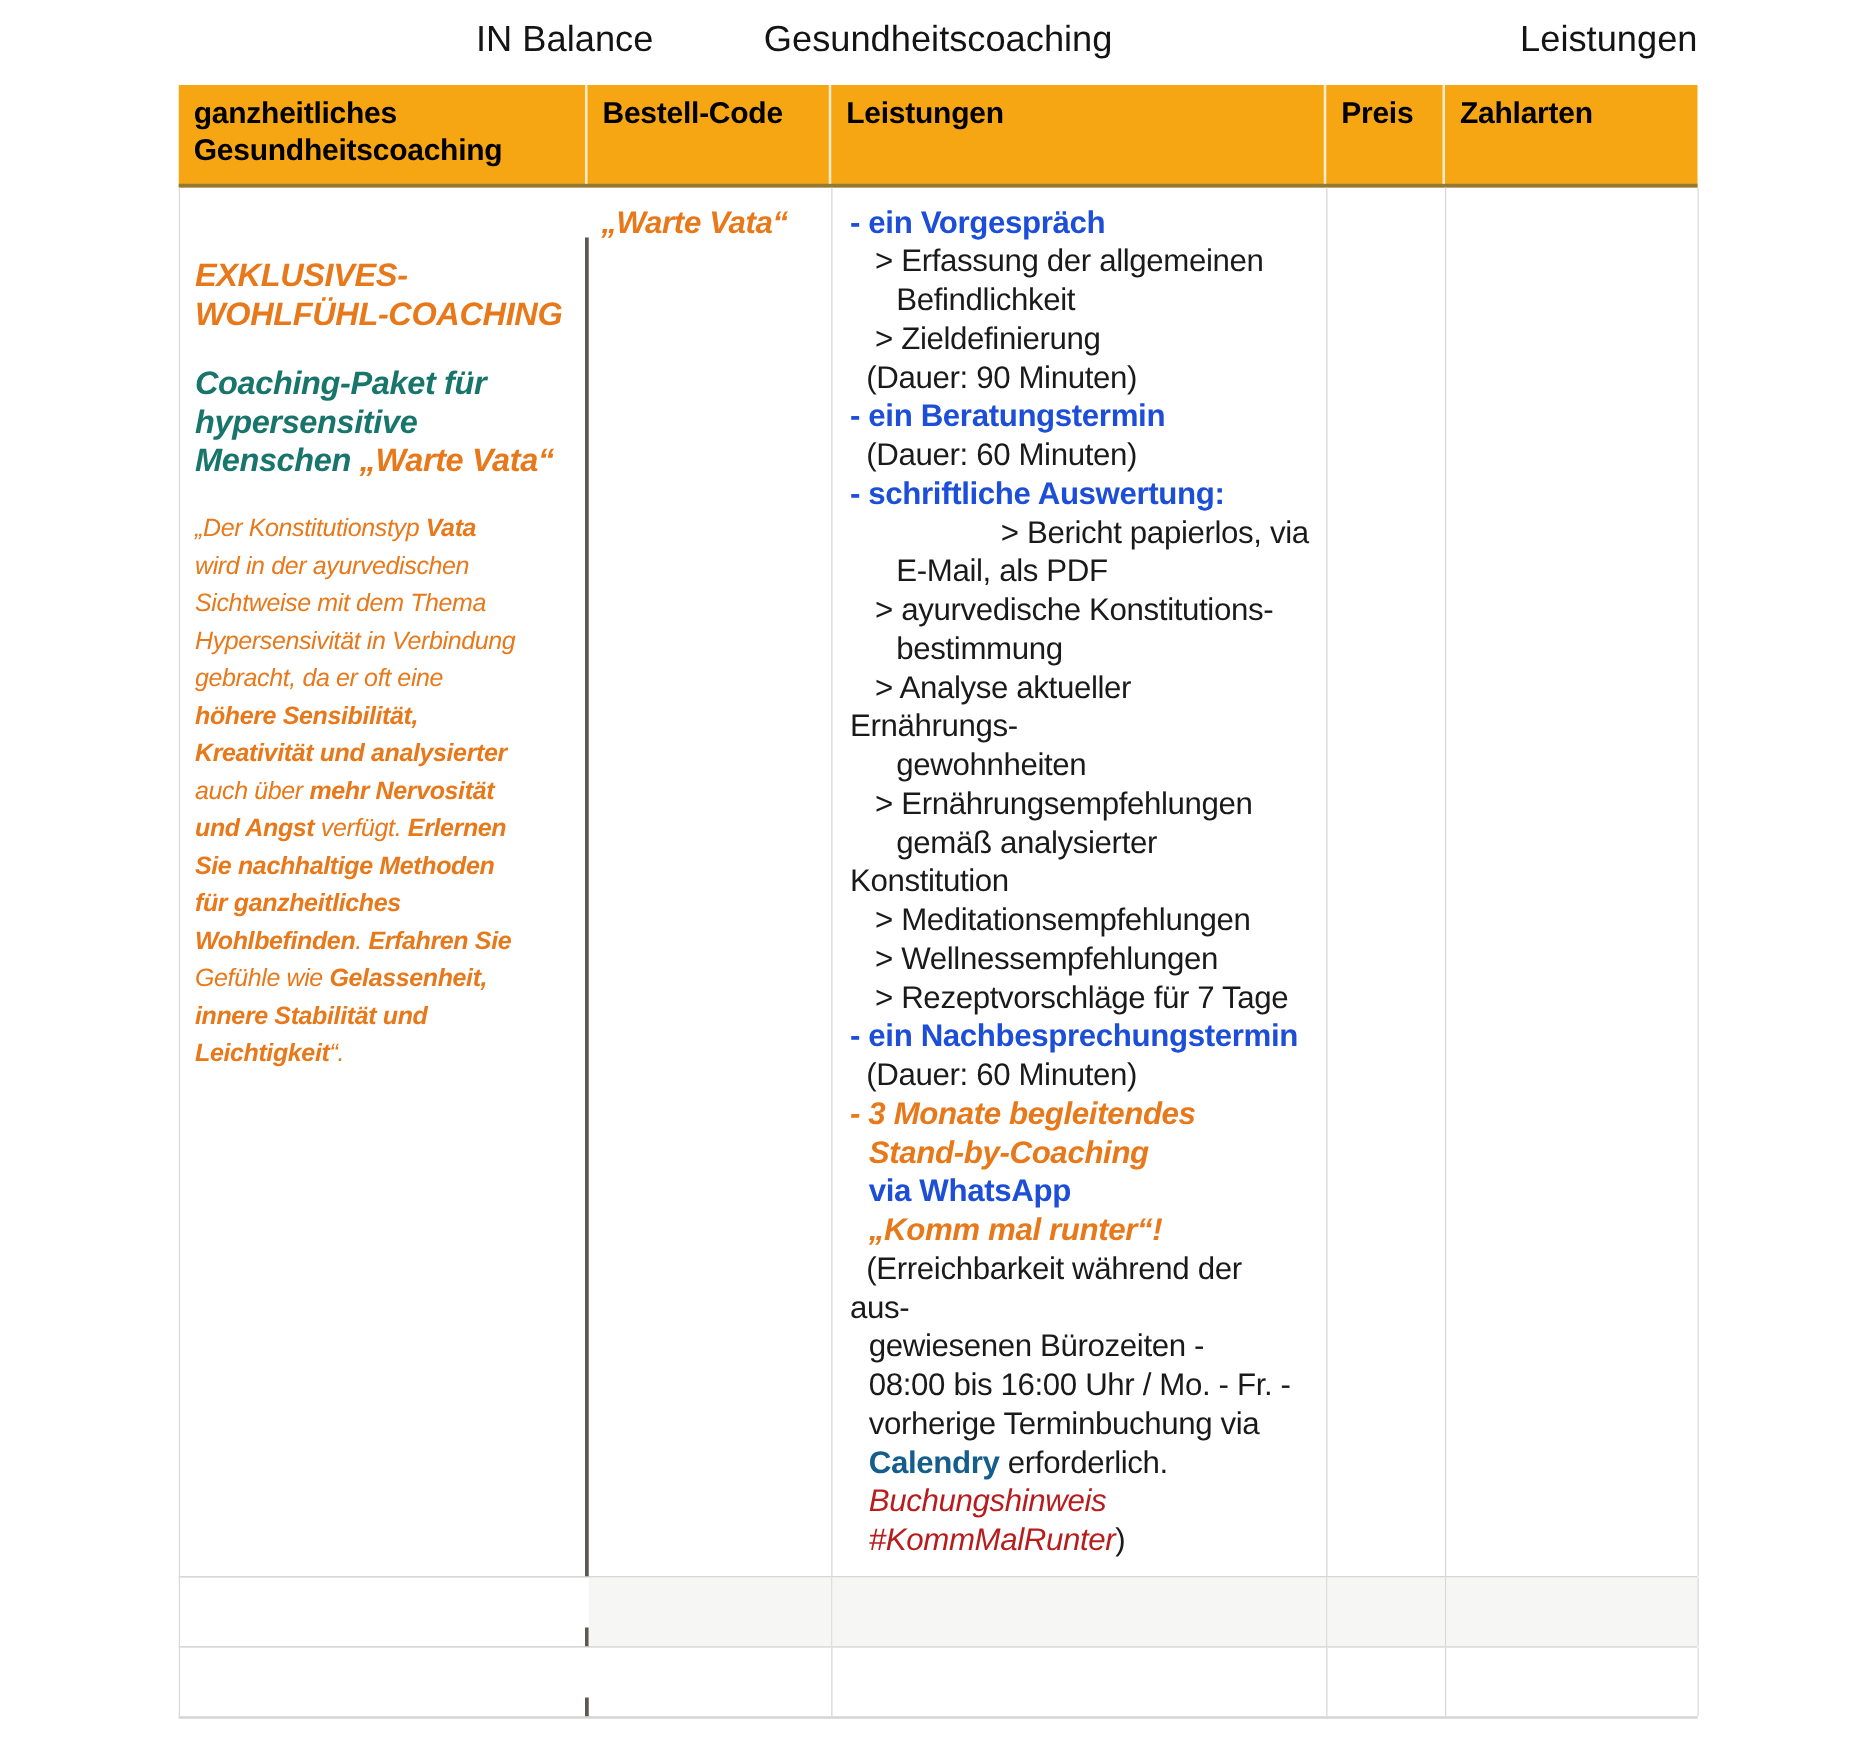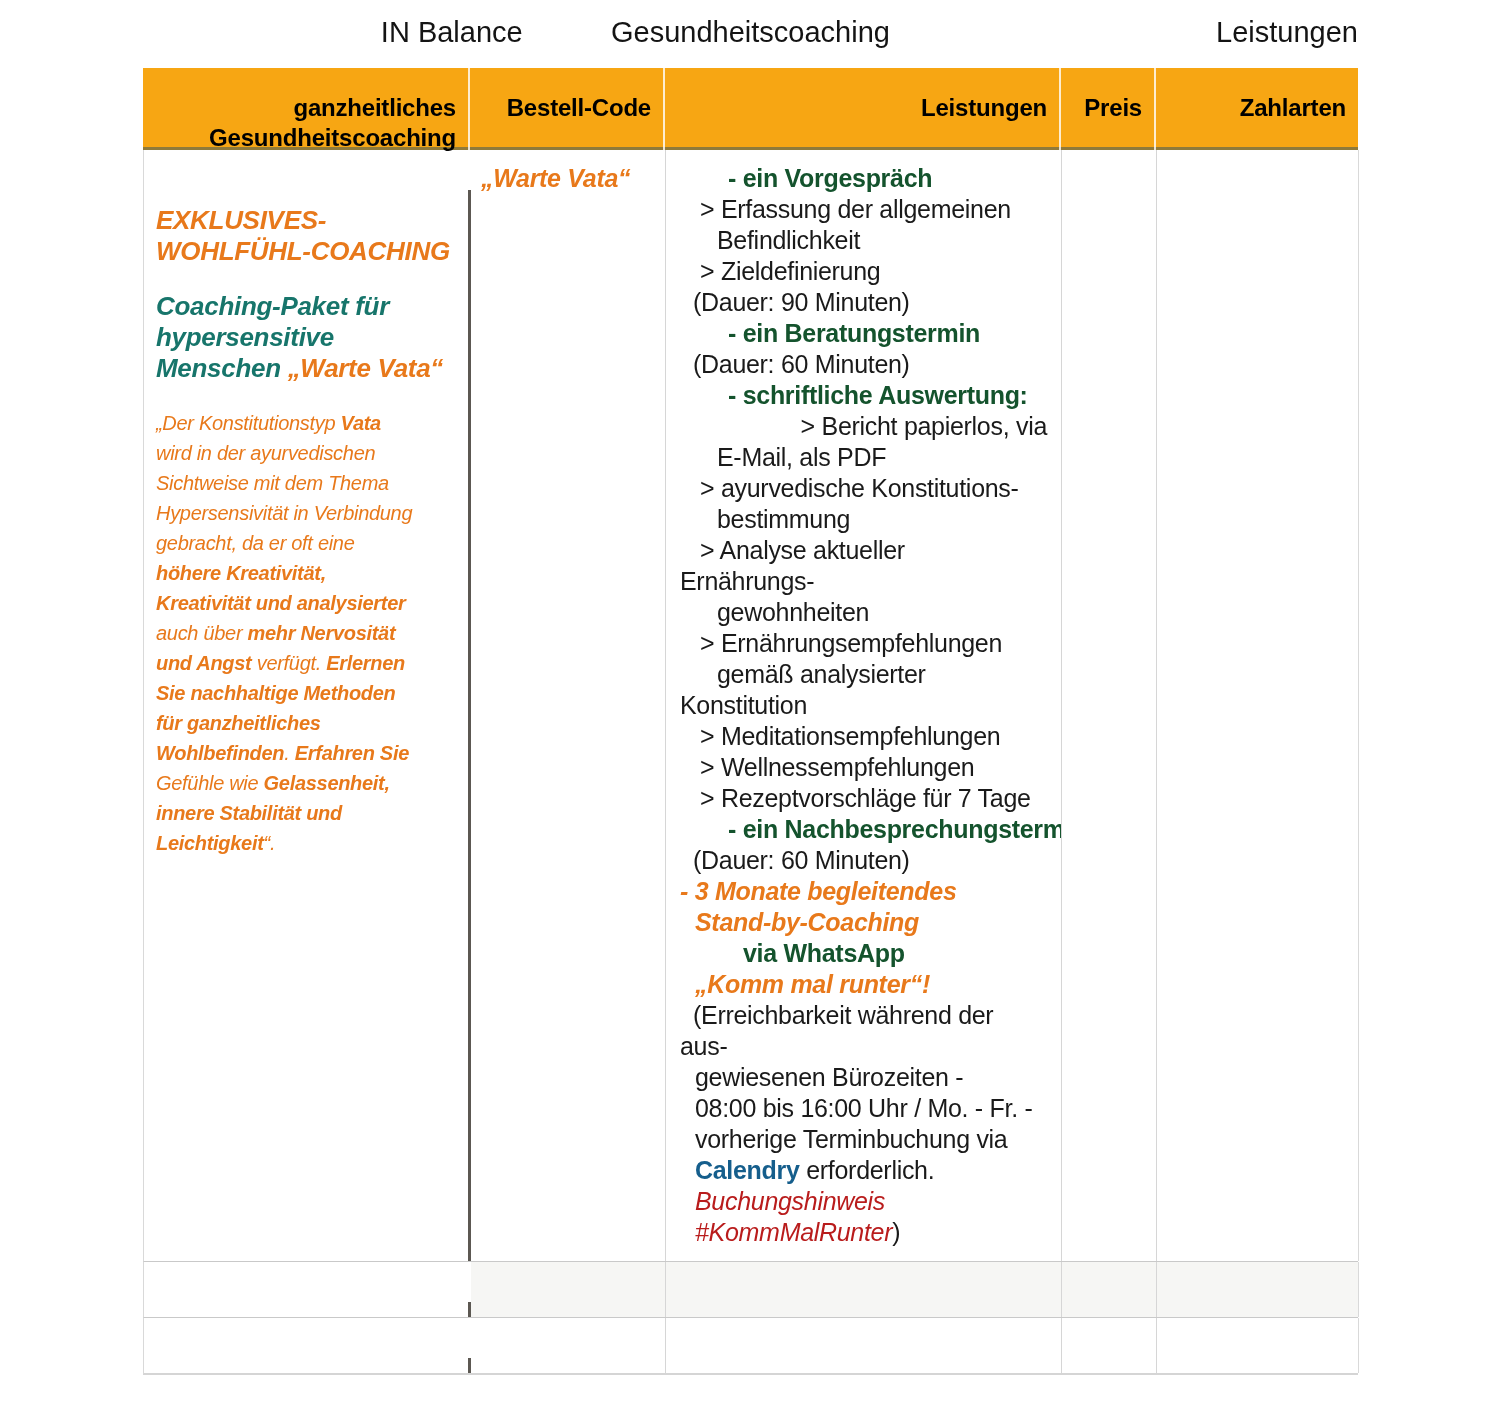--- a/index.html
+++ b/index.html
@@ -16,24 +16,23 @@
   .tb-right{flex:1;text-align:right;}
 
   
   .tbl{width:1215px;}
   .thead,.trow{
     display:grid;grid-template-columns:327px 195px 396px 95px 202px;
     box-sizing:border-box;
   }
   .thead{background:#F7A613;border-bottom:3px solid #8F7A3A;height:82px;}
   .th{
-    box-sizing:border-box;padding:25px 12px 0 12px;font-weight:bold;font-size:24px;
+    box-sizing:border-box;padding:8px 12px 0 12px;font-weight:bold;font-size:24px;
     line-height:30px;color:#000;border-right:2px solid rgba(255,255,255,0.8);
     letter-spacing:-0.2px;
-    text-align:right;
   }
   .th:last-child{border-right:none;}
 
   .trow{border-bottom:1px solid #c9c9c9;border-left:1px solid #d9d9d9;}
   .td{box-sizing:border-box;border-right:1px solid #d6d6d6;overflow:hidden;}
   .td.first{border-right:3px solid #5C5852;margin-top:40px;}
   .trow .td:last-child{border-right:1px solid #d9d9d9;}
   .row-main{height:1112px;}
   .row-2{height:56px;}
   .row-3{height:57px;border-bottom:2px solid #d5d5d5;}
@@ -43,21 +42,21 @@
   .td-c2{padding:13px 10px;font-size:25px;line-height:31px;letter-spacing:-0.3px;}
   .td-c3{padding:13px 14px;font-size:25px;line-height:31px;letter-spacing:-0.3px;}
 
   .c1-title{font-size:26px;line-height:31px;margin-bottom:24px;letter-spacing:-0.3px;}
   .c1-para{font-size:20px;line-height:30px;letter-spacing:-0.3px;}
 
   .line{white-space:nowrap;}
 
   
   .seg-r{color:#1a1a1a;}
-  .seg-b{color:#14532d;font-weight:bold;margin-left:48px;}
+  .seg-b{color:#1d4ed8;font-weight:bold;}
   .seg-obi{color:#E8791B;font-weight:bold;font-style:italic;}
   .seg-oi{color:#E8791B;font-style:italic;}
   .seg-tbi{color:#17756B;font-weight:bold;font-style:italic;}
   .seg-bb{color:#155E8C;font-weight:bold;}
   .seg-bi{color:#b91c1c;font-style:italic;}
 </style>
 </head>
 <body>
 
 <div class="page">
@@ -90,21 +89,21 @@
                 <div class="line"><span class="seg-tbi">Coaching-Paket für</span></div>
                 <div class="line"><span class="seg-tbi">hypersensitive</span></div>
                 <div class="line"><span class="seg-tbi">Menschen </span><span class="seg-obi">„Warte Vata“</span></div>
               </div>
               <div class="c1-para">
                 <div class="line"><span class="seg-oi">„Der Konstitutionstyp </span><span class="seg-obi">Vata</span></div>
                 <div class="line"><span class="seg-oi">wird in der ayurvedischen</span></div>
                 <div class="line"><span class="seg-oi">Sichtweise mit dem Thema</span></div>
                 <div class="line"><span class="seg-oi">Hypersensivität in Verbindung</span></div>
                 <div class="line"><span class="seg-oi">gebracht, da er oft eine</span></div>
-                <div class="line"><span class="seg-obi">höhere Kreativität,</span></div>
+                <div class="line"><span class="seg-obi">höhere Sensibilität,</span></div>
                 <div class="line"><span class="seg-obi">Kreativität und analysierter</span></div>
                 <div class="line"><span class="seg-oi">auch über </span><span class="seg-obi">mehr Nervosität</span></div>
                 <div class="line"><span class="seg-obi">und Angst</span><span class="seg-oi"> verfügt. </span><span class="seg-obi">Erlernen</span></div>
                 <div class="line"><span class="seg-obi">Sie nachhaltige Methoden</span></div>
                 <div class="line"><span class="seg-obi">für ganzheitliches</span></div>
                 <div class="line"><span class="seg-obi">Wohlbefinden</span><span class="seg-oi">. </span><span class="seg-obi">Erfahren Sie</span></div>
                 <div class="line"><span class="seg-oi">Gefühle wie </span><span class="seg-obi">Gelassenheit,</span></div>
                 <div class="line"><span class="seg-obi">innere Stabilität und</span></div>
                 <div class="line"><span class="seg-obi">Leichtigkeit</span><span class="seg-oi">“.</span></div>
               </div>

